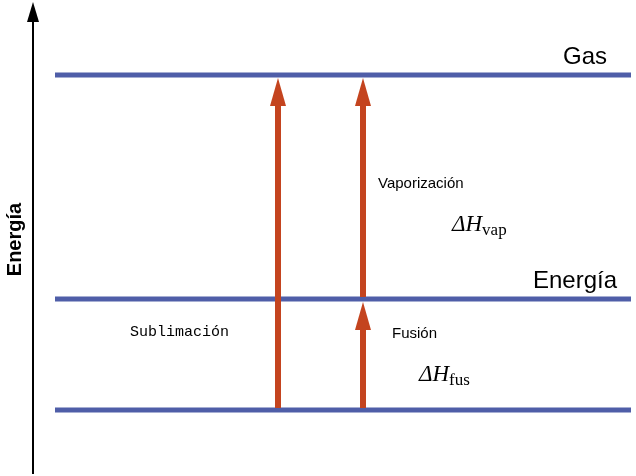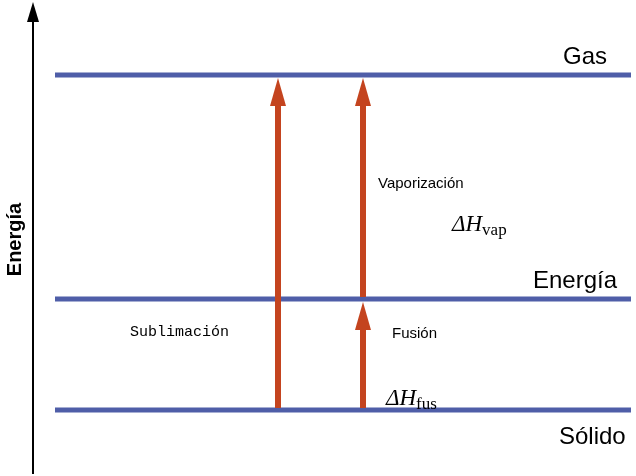--- a/index.html
+++ b/index.html
@@ -54,26 +54,25 @@
     <g>
       <line x1="363" y1="297" x2="363" y2="104" stroke="#c4441f" stroke-width="6"></line>
       <polygon points="363,78 355,106 371,106" fill="#c4441f"></polygon>
     </g>
   </svg>
 
   <div class="axis-label" style="left:-26px; top:228px; width:80px; text-align:center;">Energía</div>
 
   <div class="lbl state" style="left:563px; top:44px;">Gas</div>
   <div class="lbl state" style="left:533px; top:268px;">Energía</div>
-  <div class="lbl state" style="left:559px; top:424px;">Sólido</div>
 
   <div class="lbl proc" style="left:378px; top:175px;">Vaporización</div>
   <div class="lbl dh" style="left:452px; top:212px;">
     <span>ΔH</span><span class="sub">vap</span>
   </div>
 
   <div class="lbl proc" style="left:130px; top:325px;font-family:Liberation Mono, monospace;">Sublimación</div>
 
   <div class="lbl proc" style="left:392px; top:325px;">Fusión</div>
-  <div class="lbl dh" style="left:386px; top:362px;margin-top:24px;">
+  <div class="lbl dh" style="left:419px; top:362px;">
     <span>ΔH</span><span class="sub">fus</span>
   </div>
 </div>
 
 </body></html>

